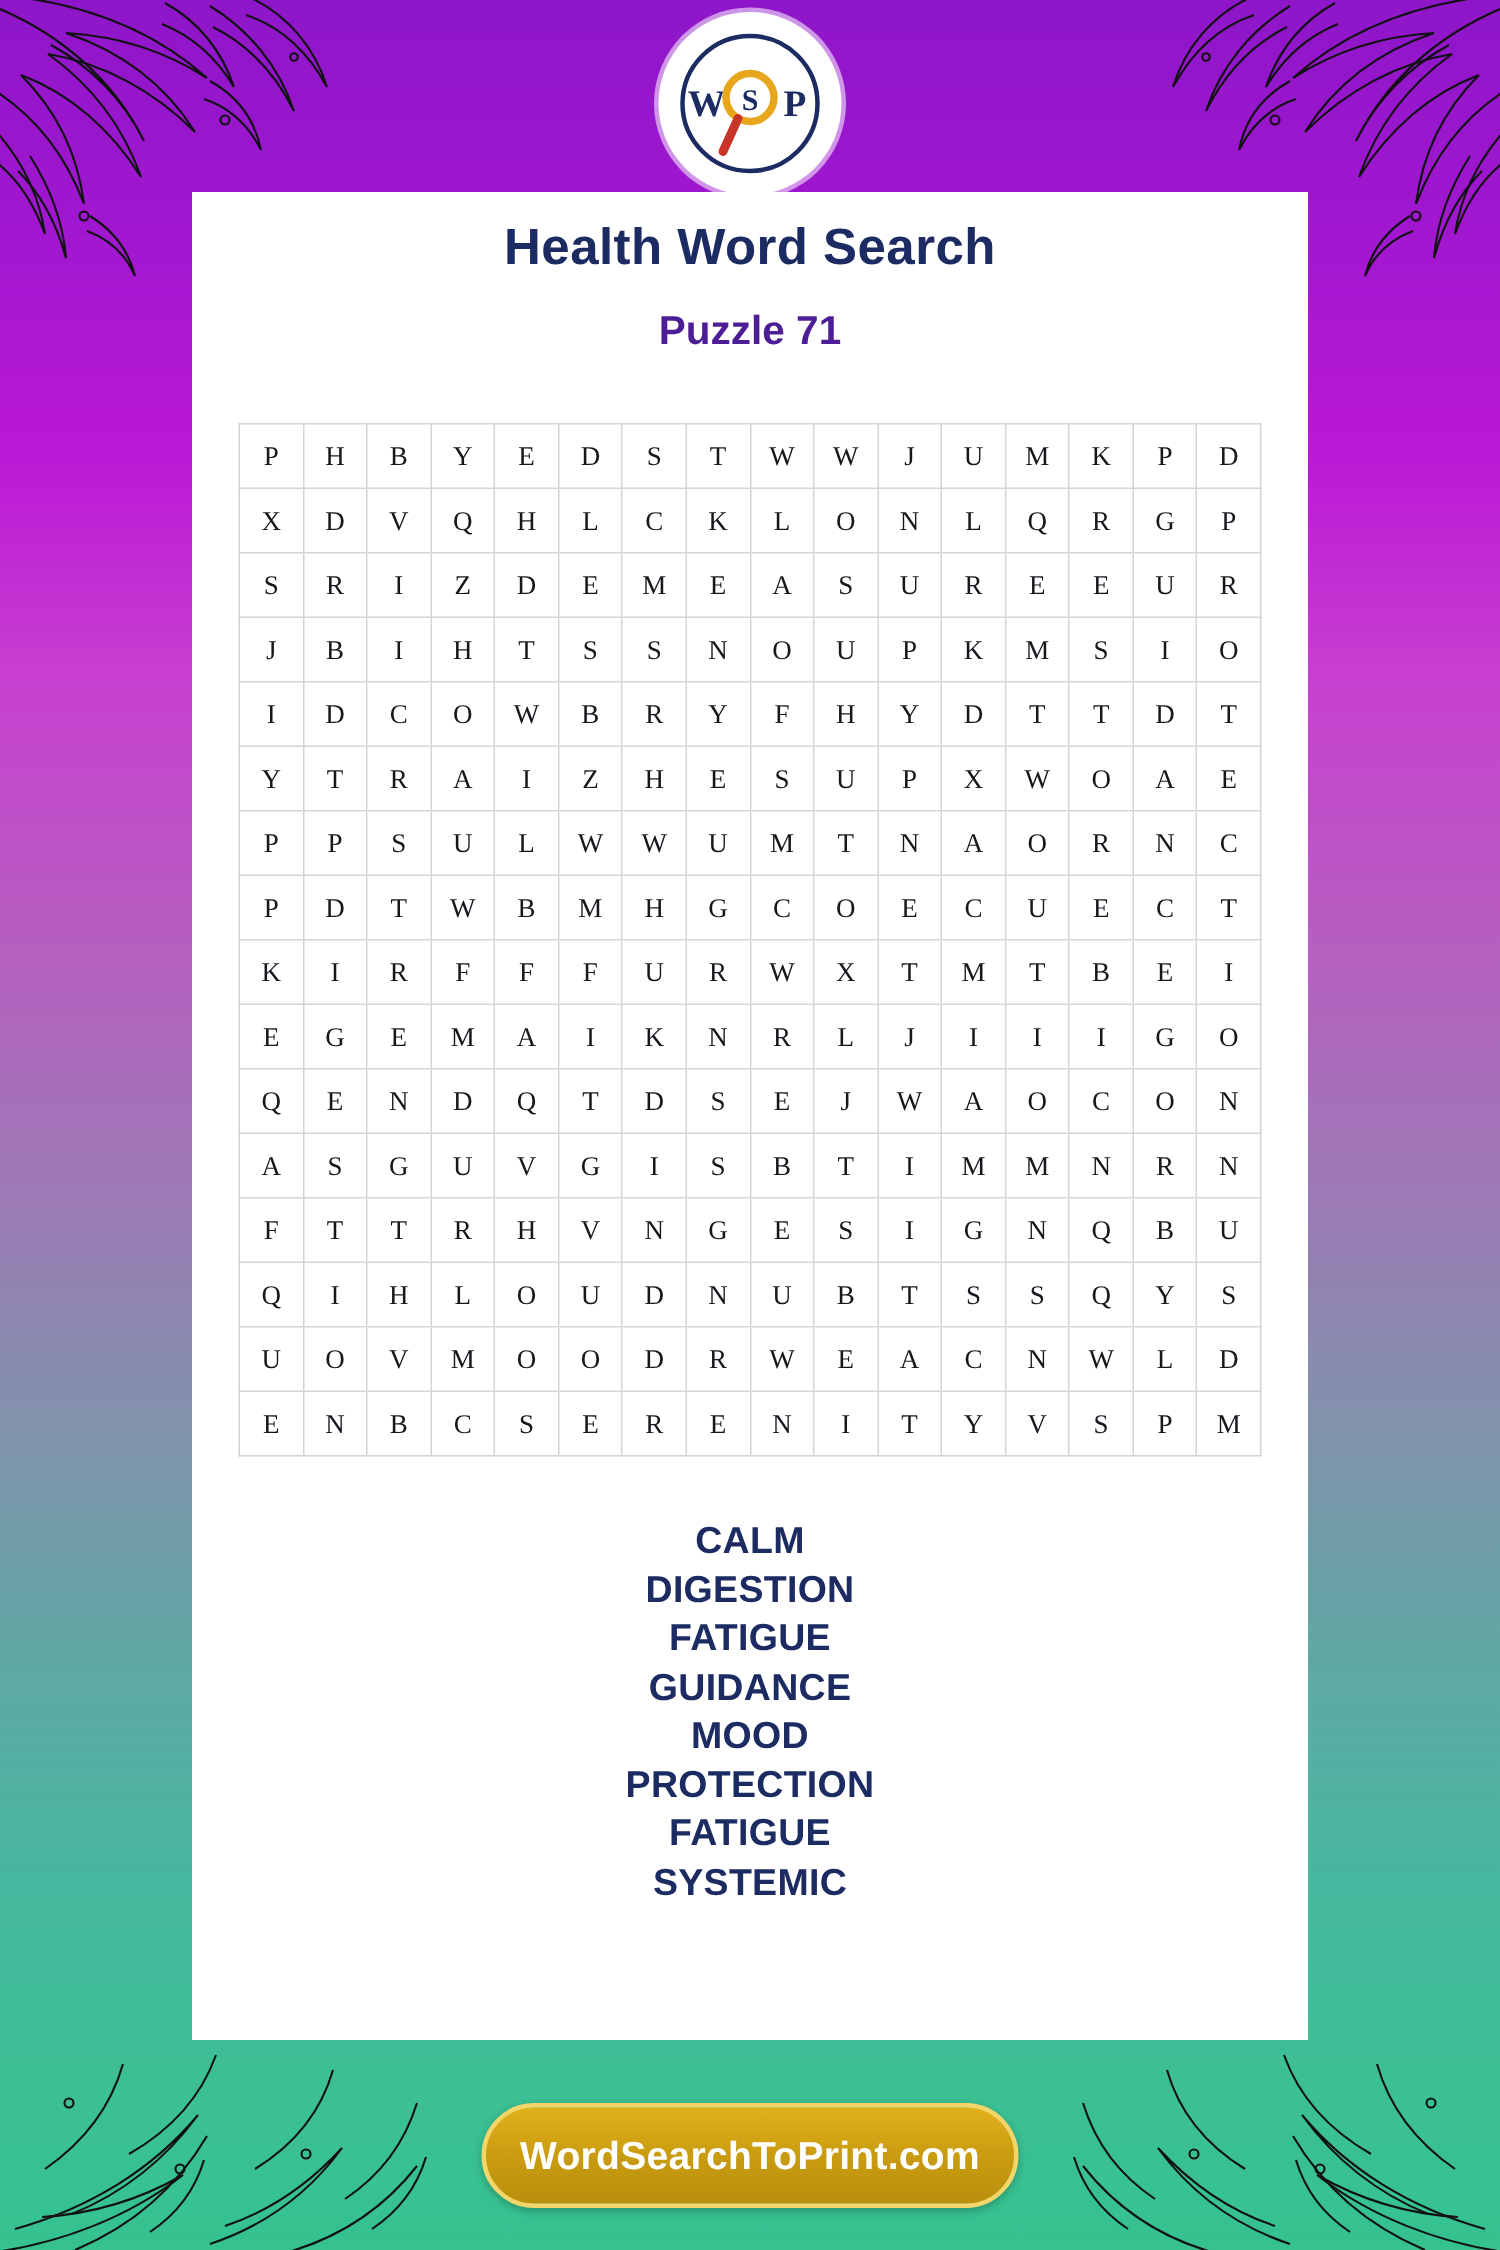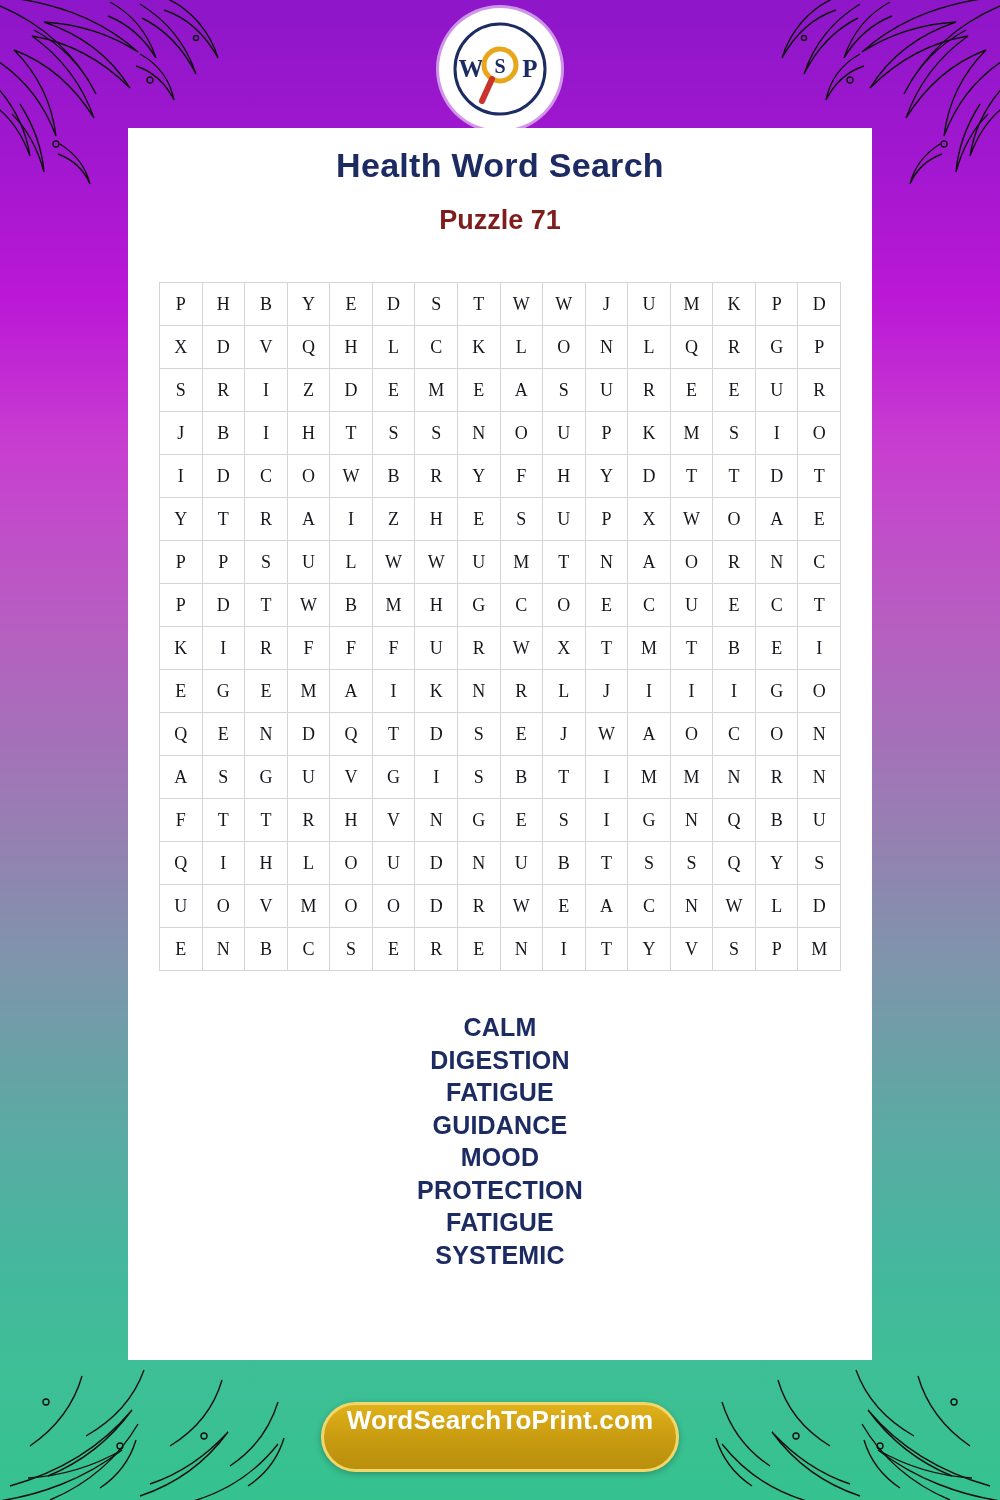--- a/index.html
+++ b/index.html
@@ -65,21 +65,21 @@
   .title {
     text-align: center;
     color: #1d2b63;
     font-size: 34px;
     font-weight: bold;
     letter-spacing: 0.3px;
     margin-top: 18px;
   }
   .subtitle {
     text-align: center;
-    color: #7f1d1d;
+    color: #4c1d95;
     font-size: 27px;
     font-weight: bold;
     margin-top: 20px;
   }
 
   
   .grid-wrap {
     margin: 46px auto 0 auto;
     width: 682px;
   }
@@ -124,20 +124,21 @@
     position: absolute;
     left: 50%;
     bottom: 28px;
     transform: translateX(-50%);
     width: 358px;
     height: 70px;
     border-radius: 36px;
     background: linear-gradient(180deg, #e0b11b 0%, #c79a10 55%, #b98f0c 100%);
     border: 3px solid #f3d66a;
     display: flex;
+    align-items: center;
     justify-content: center;
     z-index: 6;
     box-shadow: 0 2px 6px rgba(0,0,0,0.25);
   }
   .badge-text {
     color: #ffffff;
     font-size: 26px;
     font-weight: bold;
     letter-spacing: 0.2px;
   }

